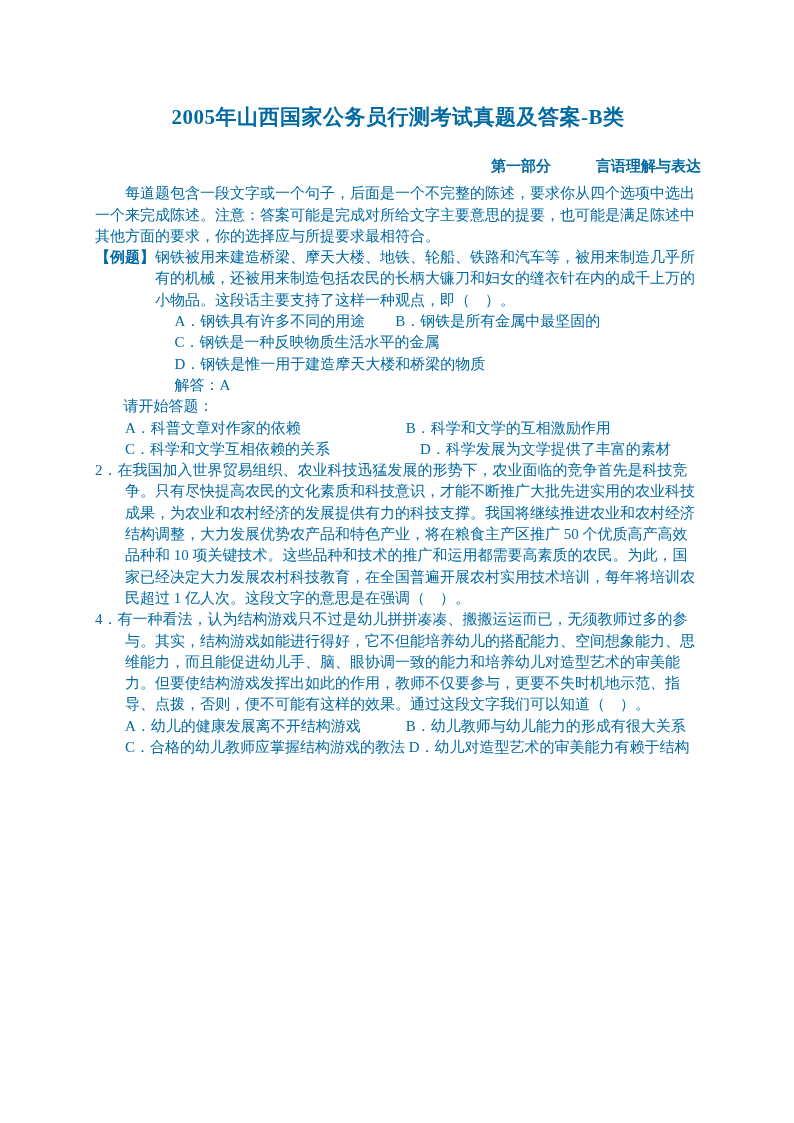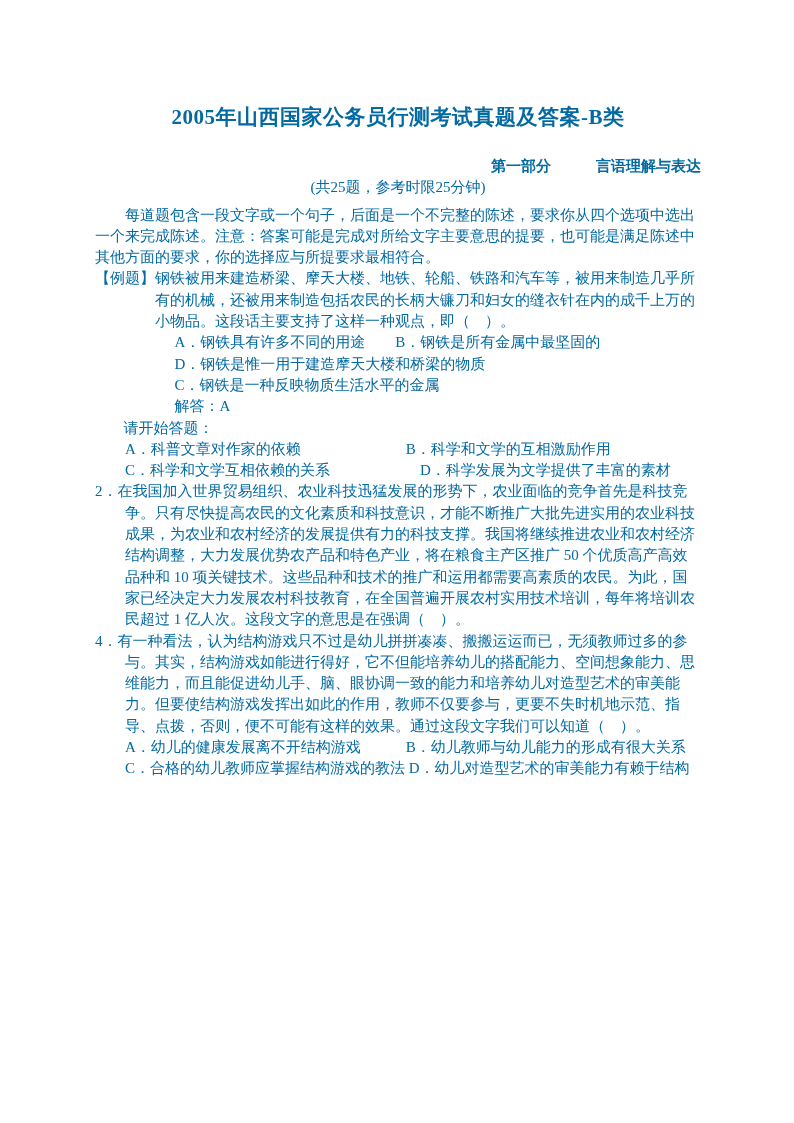--- a/index.html
+++ b/index.html
@@ -54,39 +54,38 @@
   .start { text-indent: 1.9em; }
   .q-body {
     padding-left: 2em;
     text-indent: -2em;
     white-space: pre-wrap;
   }
   .q-opt {
     margin-left: 2em;
     white-space: pre-wrap;
   }
-  .bold { font-weight: normal; }
+  .bold { font-weight: bold; }
 </style>
 </head>
 <body>
 
 <div class="page">
   <div class="content">
 
     <h1 class="title">2005年山西国家公务员行测考试真题及答案-B类</h1>
 
     <div class="sec-head">第一部分　　　言语理解与表达</div>
-    <div class="sec-note">(共25题，参考时限25分钟)</div>
 
     <p class="intro">每道题包含一段文字或一个句子，后面是一个不完整的陈述，要求你从四个选项中选出一个来完成陈述。注意：答案可能是完成对所给文字主要意思的提要，也可能是满足陈述中其他方面的要求，你的选择应与所提要求最相符合。</p>
 
     <p class="ex-body"><span class="bold">【例题】</span><span>钢铁被用来建造桥梁、摩天大楼、地铁、轮船、铁路和汽车等，被用来制造几乎所有的机械，还被用来制造包括农民的长柄大镰刀和妇女的缝衣针在内的成千上万的小物品。这段话主要支持了这样一种观点，即（　）。</span></p>
     <div class="ex-opt">A．钢铁具有许多不同的用途　　B．钢铁是所有金属中最坚固的</div>
+    <div class="ex-opt">C．钢铁是一种反映物质生活水平的金属</div>
     <div class="ex-opt">D．钢铁是惟一用于建造摩天大楼和桥梁的物质</div>
-    <div class="ex-opt">C．钢铁是一种反映物质生活水平的金属</div>
     <div class="ex-opt">解答：A</div>
 
     <p class="start">请开始答题：</p>
 
     <div class="question">
       <div class="q-opt">A．科普文章对作家的依赖　　　　　　　B．科学和文学的互相激励作用</div>
       <div class="q-opt">C．科学和文学互相依赖的关系　　　　　　D．科学发展为文学提供了丰富的素材</div>
     </div>
 
     <div class="question">

